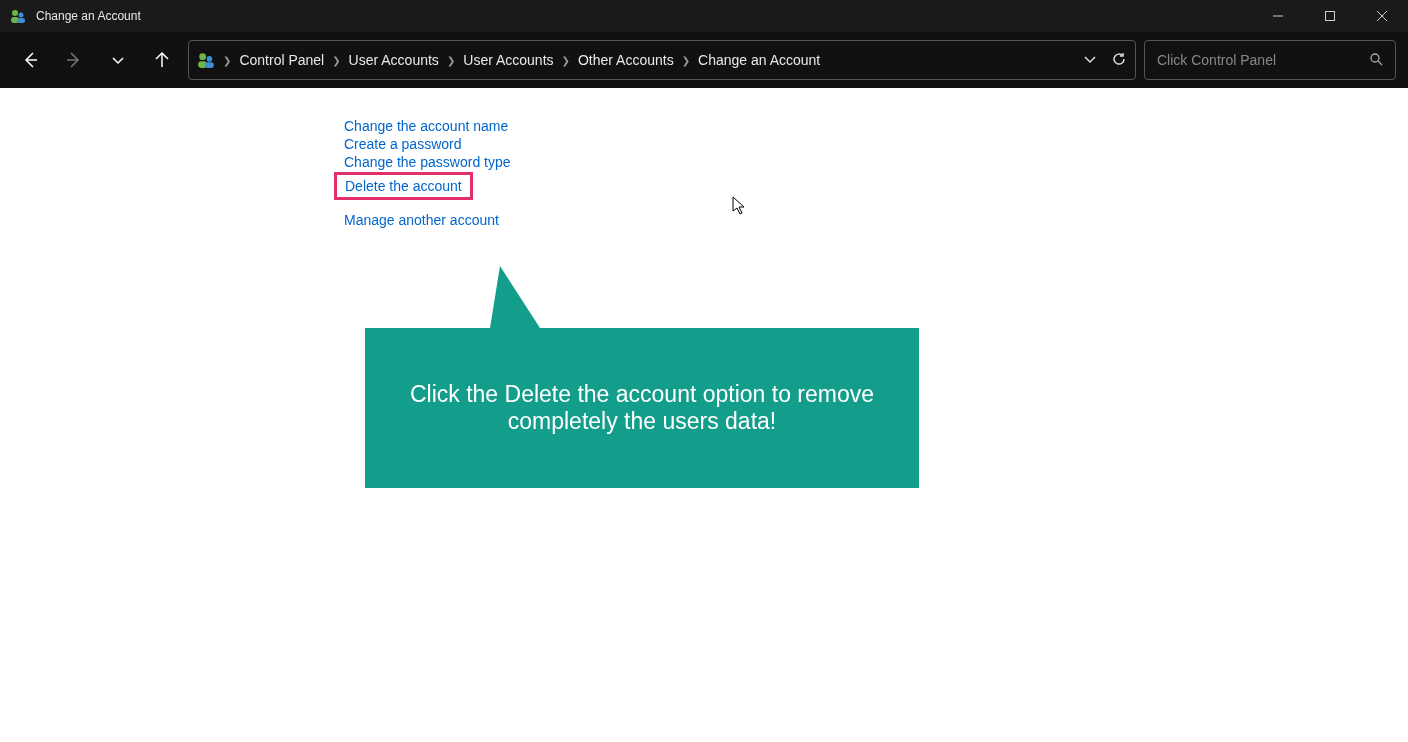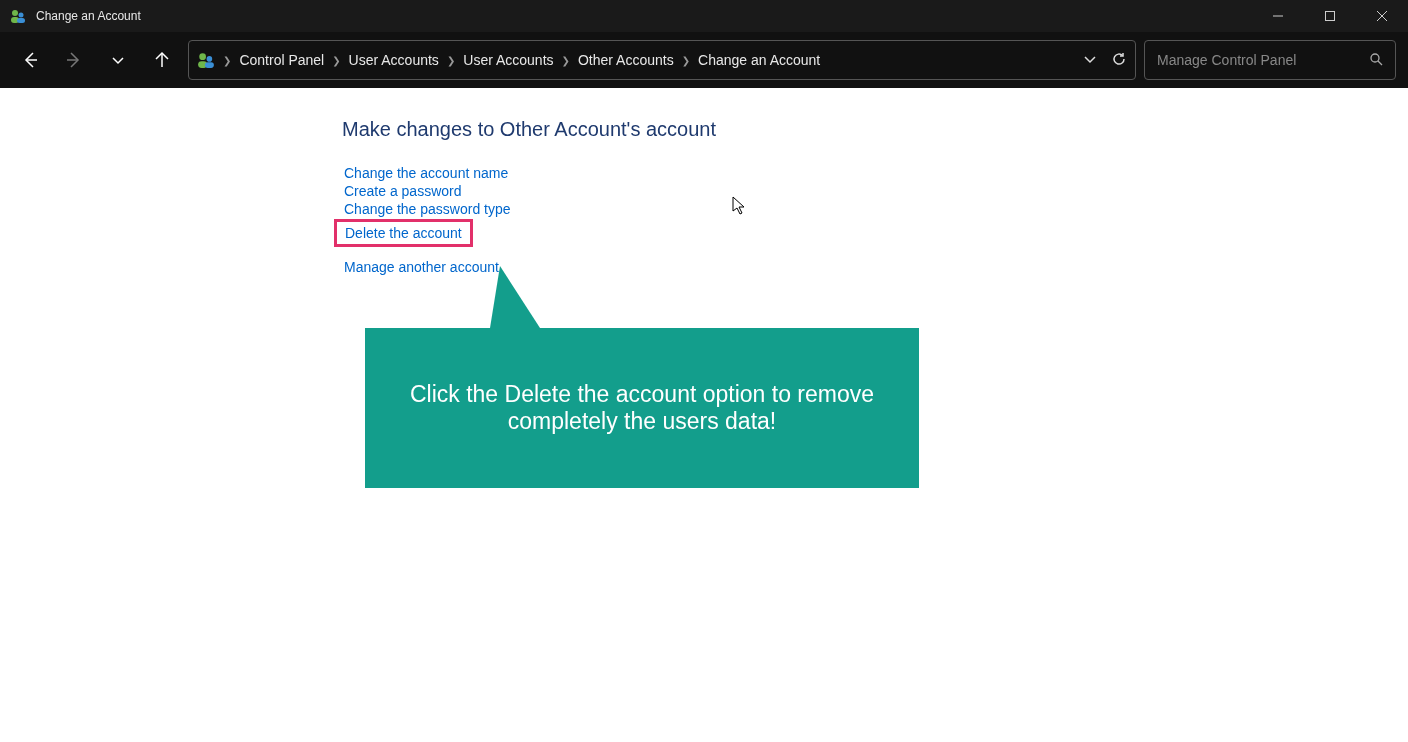--- a/index.html
+++ b/index.html
@@ -263,30 +263,29 @@
               <path d="M2 5 L7 10 L12 5" fill="none" stroke="#ddd" stroke-width="1.5"></path>
             </svg></span>
         <span><svg width="16" height="16" viewBox="0 0 16 16">
               <path d="M13 8 A5 5 0 1 1 11.5 4.5" fill="none" stroke="#ddd" stroke-width="1.5"></path>
               <path d="M12 2 L12 5 L9 5" fill="none" stroke="#ddd" stroke-width="1.5"></path>
             </svg></span>
       </span>
     </div>
 
     <div class="searchbar">
-      <span class="ph">Manage Control Panel</span>
+      <span class="ph">Click Control Panel</span>
       <span><svg width="14" height="14" viewBox="0 0 14 14">
             <circle cx="6" cy="6" r="4" fill="none" stroke="#aaa" stroke-width="1.3"></circle>
             <line x1="9" y1="9" x2="13" y2="13" stroke="#aaa" stroke-width="1.3"></line>
           </svg></span>
     </div>
   </div>
 
   <div class="content">
-    <h1 class="page-title">Make changes to Other Account's account</h1>
 
     <div class="links">
       <a class="link">Change the account name</a>
       <a class="link">Create a password</a>
       <a class="link">Change the password type</a>
       <a class="link highlight">Delete the account</a>
       <a class="link gap-before">Manage another account</a>
     </div>
 
 

